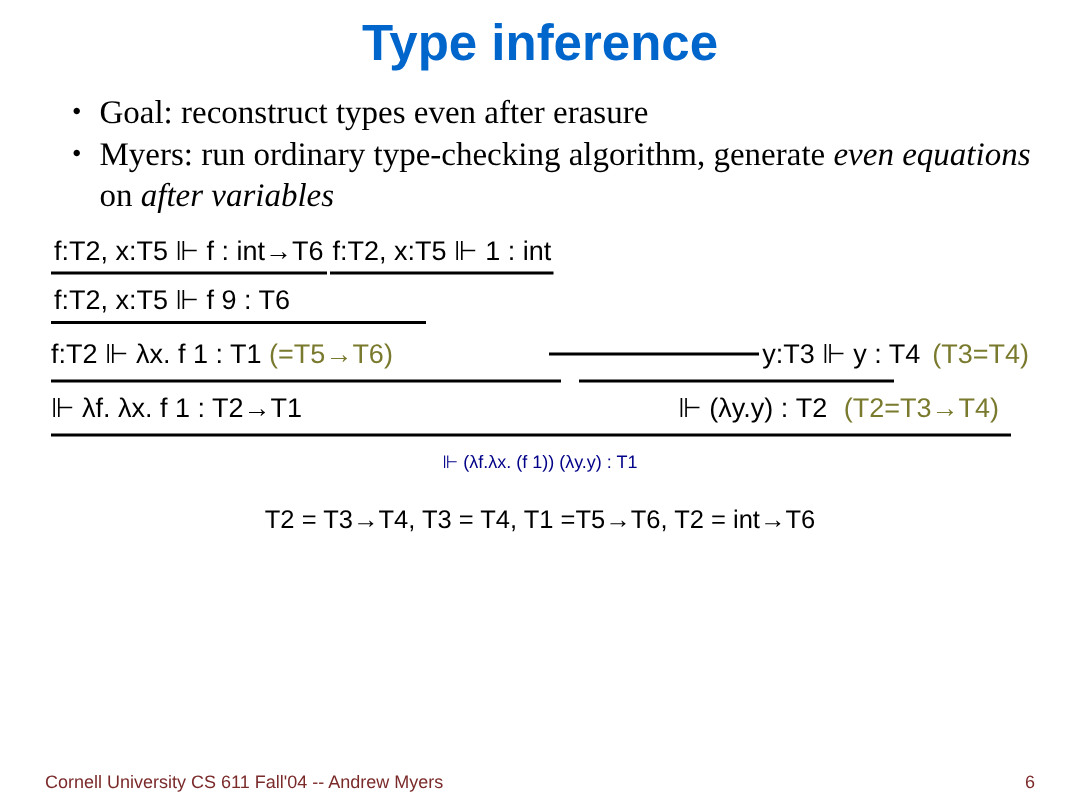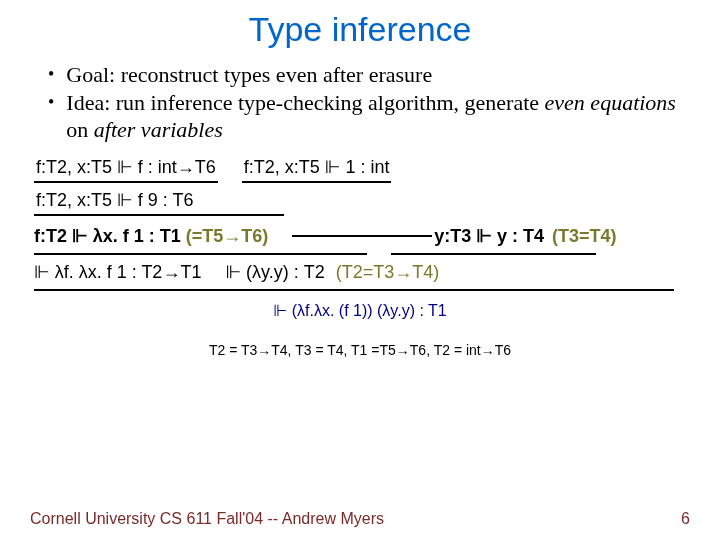--- a/index.html
+++ b/index.html
@@ -9,21 +9,21 @@
     background: #fff;
     font-family: Georgia, 'Times New Roman', serif;
     position: relative;
     overflow: hidden;
   }
   .slide {
     padding: 10px 30px 0 30px;
   }
   .title {
     font-family: 'Trebuchet MS', Verdana, sans-serif;
-    font-weight: normal;
+    font-weight: bold;
     font-size: 34px;
     color: #0066cc;
     text-align: center;
     margin-bottom: 12px;
   }
   .bullets {
     margin-left: 18px;
     margin-bottom: 12px;
   }
   .bullet {
@@ -42,115 +42,115 @@
   .derivation {
     font-family: 'Trebuchet MS', Verdana, sans-serif;
     font-size: 18px;
     color: #000;
     padding: 0 4px;
   }
   .row {
     display: flex;
     align-items: flex-end;
     margin-bottom: 6px;
-    gap: 24px;
+    gap: 2px;
   }
   .cell {
     white-space: nowrap;
   }
   .rule-top {
     border-bottom: 2px solid #000;
     padding: 0 2px 3px 2px;
     display: inline-block;
   }
   .rule-bottom {
     padding: 3px 2px 0 2px;
     display: inline-block;
   }
   .rulepair { display: inline-flex; flex-direction: row; align-items: center; }
   .olive { color: #7a7a2e; }
   .navy { color: #000088; }
   .final {
     text-align: center;
     font-family: 'Trebuchet MS', Verdana, sans-serif;
-    font-size: 16px;
+    font-size: 12px;
     color: #000088;
     margin-top: 10px;
   }
   .equations {
     text-align: center;
     font-family: 'Trebuchet MS', Verdana, sans-serif;
-    font-size: 14px;
+    font-size: 17px;
     color: #000;
     margin-top: 22px;
   }
   .footer {
     position: absolute;
     bottom: 12px;
     left: 30px;
     right: 30px;
     display: flex;
     justify-content: space-between;
     font-family: 'Trebuchet MS', Verdana, sans-serif;
-    font-size: 16px;
+    font-size: 12px;
     color: #7b2a2a;
   }
 </style>
 </head>
 <body>
 
 <div class="slide">
   <div class="title">Type inference</div>
 
   <div class="bullets">
     <div class="bullet">
       <span class="dot">•</span>
       <span class="txt">Goal: reconstruct types even after erasure</span>
     </div>
     <div class="bullet">
       <span class="dot">•</span>
       <span class="txt">
-        <span>Idea: run inference type-checking algorithm, generate </span><span class="italic">even equations</span><span> on </span><span class="italic">after variables</span>
+        <span>Myers: run ordinary type-checking algorithm, generate </span><span class="italic">even equations</span><span> on </span><span class="italic">after variables</span>
       </span>
     </div>
   </div>
 
   <div class="derivation">
 
     <div class="row">
       <span class="cell rule-top">f:T2, x:T5 ⊩ f : int→T6</span>
       <span class="cell rule-top">f:T2, x:T5 ⊩ 1 : int</span>
     </div>
 
     <div class="row">
       <span class="cell rule-top" style="min-width:250px">f:T2, x:T5 ⊩ f 9 : T6</span>
     </div>
 
-    <div class="row" style="align-items:flex-end;font-weight:bold;">
+    <div class="row" style="justify-content:space-between; align-items:flex-end;">
       <span class="cell">
         <span>f:T2 ⊩ λx. f 1 : T1</span>
         <span class="olive">(=T5→T6)</span>
       </span>
       <span class="cell" style="display:inline-flex; align-items:flex-end; gap:6px;">
         <span class="rulepair">
           <span class="rule-top" style="min-width:140px; height:4px;"></span>
           <span class="rule-bottom">y:T3 ⊩ y : T4</span>
         </span>
         <span class="olive">(T3=T4)</span>
       </span>
     </div>
 
     <div class="row" style="justify-content:space-between;">
       <span style="border-top:2px solid #000; width:340px; display:inline-block;"></span>
       <span style="border-top:2px solid #000; width:210px; display:inline-block; margin-right:90px;"></span>
     </div>
 
-    <div class="row" style="">
+    <div class="row" style="justify-content:space-between;">
       <span class="cell">⊩ λf. λx. f 1 : T2→T1</span>
-      <span class="cell" style="">
+      <span class="cell" style="margin-right:20px;">
         <span>⊩ (λy.y) : T2</span>
         <span class="olive" style="margin-left:6px;">(T2=T3→T4)</span>
       </span>
     </div>
 
     <div style="border-top:2px solid #000; width:640px; margin:4px 0 0 0;"></div>
 
     <div class="final navy">⊩ (λf.λx. (f 1)) (λy.y) : T1</div>
 
     <div class="equations">T2 = T3→T4, T3 = T4, T1 =T5→T6, T2 = int→T6</div>

